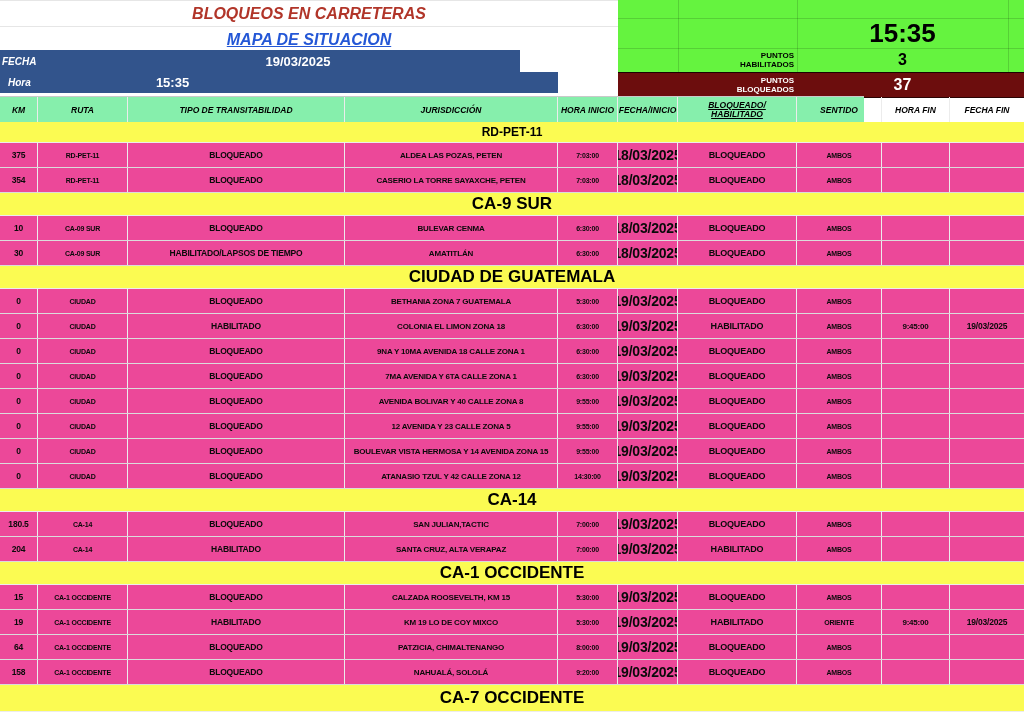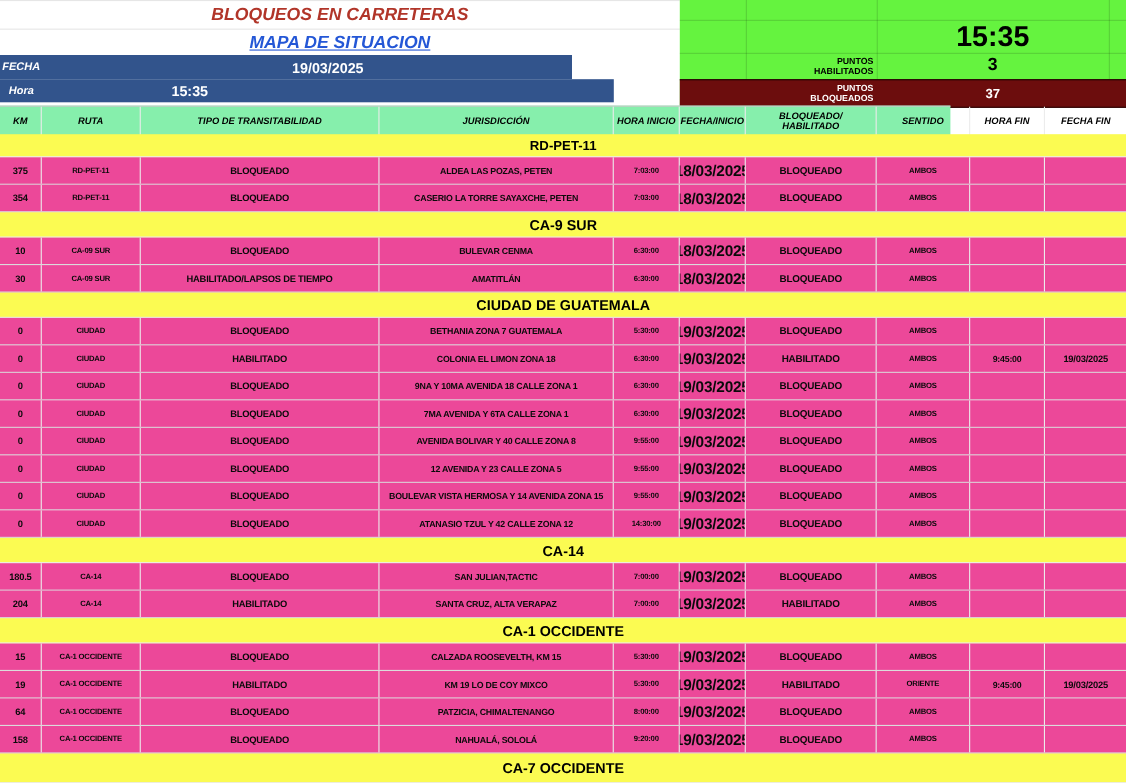--- a/index.html
+++ b/index.html
@@ -54,43 +54,43 @@
   }
   .row-update   { top:18px; height:30px; }
   .row-enabled  { top:48px; height:24px; }
   .bloq-bar {
     position:absolute; left:0; right:0; top:72px; height:24px; background:#6C0D0D;
     border-top:1px solid #1c0202; border-bottom:1px solid #2a0404;
   }
   .bloq-bar .st-label, .bloq-bar .st-value { color:#fff; top:0; height:100%; }
   .v-update  { font-size:26px; }
   .v-enabled { font-size:16px; }
-  .v-blocked { font-size:12px; }
+  .v-blocked { font-size:16px; }
 
   
   .grid-row {
     display:grid;
     grid-template-columns:38px 90px 217px 213px 60px 60px 119px 85px 68px 74px;
   }
   .header-row {
     position:absolute; left:0; top:96px; width:864px; height:26px;
     border-top:1px solid #C9C9C9; background:#86efac;
   }
   .hcell {
     display:flex; align-items:center; justify-content:center; text-align:center;
     font-style:italic; font-weight:bold; font-size:8.5px; color:#000;
     border-right:1px solid #ECECEC; overflow:hidden; white-space:nowrap; line-height:9px;
   }
-  .hcell.pre2 { white-space:pre-line; }
+  .hcell.pre2 { white-space:pre-line;text-decoration:underline; }
   .hcell:last-child { border-right:none; }
 
   .table-body { position:absolute; left:0; top:122px; width:1024px; }
   .section-band {
     height:22px; background:#FBFB52; display:flex; align-items:center; justify-content:center;
-    font-weight:bold; font-size:13px; color:#000; border-bottom:1px solid #ECECEC;
+    font-weight:bold; font-size:17px; color:#000; border-bottom:1px solid #ECECEC;
   }
   .section-band.first { height:20px; font-size:12px; }
   .section-band.last  { height:26px; }
   .data-row { height:24px; border-bottom:1px solid #DBDBDB; background:#ec4899; }
   .cell {
     display:flex; align-items:center; justify-content:center; text-align:center;
     font-weight:bold; color:#0a0a0a; border-right:1px solid #ECECEC;
     overflow:hidden; white-space:nowrap; letter-spacing:-0.2px;
   }
   .cell:last-child { border-right:none; }

